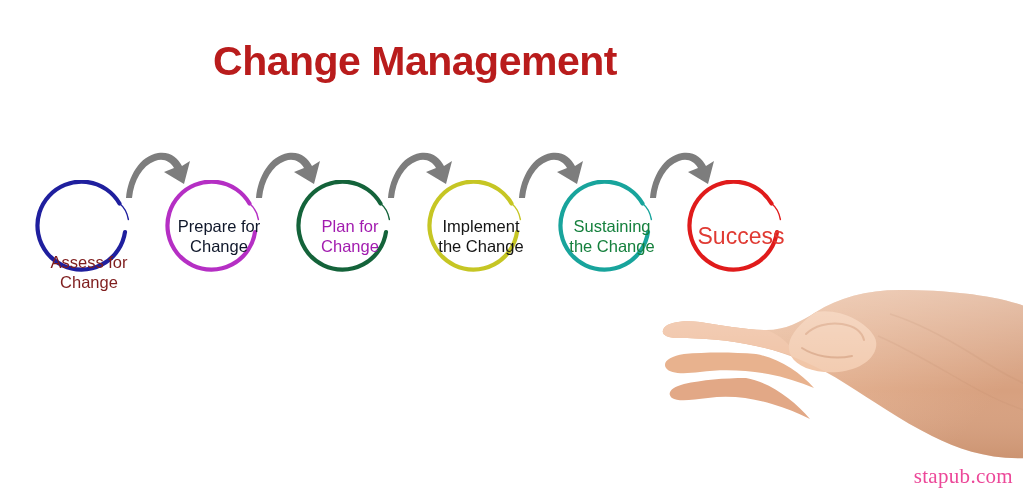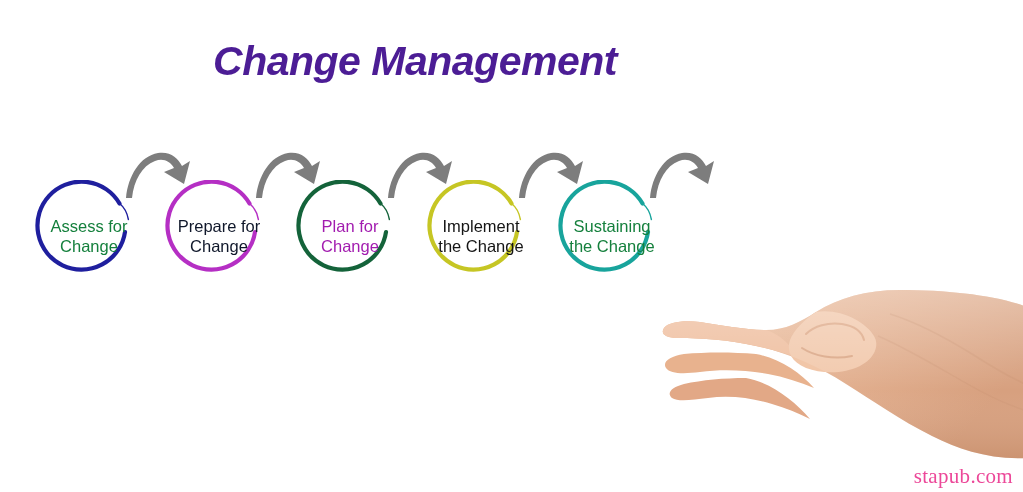--- a/index.html
+++ b/index.html
@@ -96,21 +96,21 @@
     font-size: 21px;
     color: #a07a32;
     letter-spacing: 0.3px;
   }
 </style>
 </head>
 <body>
 
 <div id="canvas" style="background: rgb(255, 255, 255);">
 
-  <div id="page-title" style="color: #4c1d95; font-style: italic;">Change Management</div>
+  <div id="page-title" style="color: #b91c1c;">Change Management</div>
 
   <div class="arrow" id="arrow-1" style="left: 124px; top: 148px;">
     <svg width="72" height="52" viewBox="0 0 72 52">
       <path d="M2,50 C4,28 16,8 34,5 C46,3 54,10 58,18 L66,13 L60,36 L40,24 L50,20 C46,13 39,10 31,13 C18,18 10,32 8,50 Z" fill="#7d7d7d"></path>
     </svg>
   </div>
   <div class="arrow" id="arrow-2" style="left: 254px; top: 148px;">
     <svg width="72" height="52" viewBox="0 0 72 52">
       <path d="M2,50 C4,28 16,8 34,5 C46,3 54,10 58,18 L66,13 L60,36 L40,24 L50,20 C46,13 39,10 31,13 C18,18 10,32 8,50 Z" fill="#7d7d7d"></path>
     </svg>
@@ -131,21 +131,21 @@
     </svg>
   </div>
 
   <div class="stage" id="stage-1" style="left: 33px; top: 180px;">
     <div class="ring">
       <svg width="112" height="112" viewBox="0 0 112 112">
         <path class="ring-arc" d="M 86.5 23.5 A 44 44 0 1 0 92 52" fill="none" stroke="#1f1f9e" stroke-width="4.2" stroke-linecap="round"></path>
         <path class="ring-tip" d="M 86.5 23.5 C 91 27 94.2 33 95.4 39.5" fill="none" stroke="#1f1f9e" stroke-width="1.4" stroke-linecap="round"></path>
       </svg>
     </div>
-    <div class="stage-label" style="color: #15803d;">
+    <div class="stage-label" style="color: #7f1d1d; align-items: flex-end;">
       <span>
         <span class="l1">Assess for</span><br>
         <span class="l2">Change</span>
       </span>
     </div>
   </div>
 
   <div class="stage" id="stage-2" style="left: 163px; top: 180px;">
     <div class="ring">
       <svg width="112" height="112" viewBox="0 0 112 112">
@@ -199,20 +199,31 @@
       </svg>
     </div>
     <div class="stage-label" style="color: #15803d;">
       <span>
         <span class="l1">Sustaining</span><br>
         <span class="l2">the Change</span>
       </span>
     </div>
   </div>
 
+  <div class="stage" id="stage-6" style="left: 685px; top: 180px;">
+    <div class="ring">
+      <svg width="112" height="112" viewBox="0 0 112 112">
+        <path class="ring-arc" d="M 86.5 23.5 A 44 44 0 1 0 92 52" fill="none" stroke="#e01b1b" stroke-width="4.2" stroke-linecap="round"></path>
+        <path class="ring-tip" d="M 86.5 23.5 C 91 27 94.2 33 95.4 39.5" fill="none" stroke="#e01b1b" stroke-width="1.4" stroke-linecap="round"></path>
+      </svg>
+    </div>
+    <div class="stage-label success-label" style="color: rgb(224, 58, 51);">
+      <span class="l1">Success</span>
+    </div>
+  </div>
 
   <div id="hand">
     <svg width="470" height="214" viewBox="0 0 470 214">
       <defs>
         <linearGradient id="skinG" x1="0" y1="0" x2="1" y2="0.4">
           <stop offset="0%" stop-color="#f0c6a6"></stop>
           <stop offset="22%" stop-color="#e9b896"></stop>
           <stop offset="55%" stop-color="#e2ad8b"></stop>
           <stop offset="100%" stop-color="#d59b78"></stop>
         </linearGradient>

